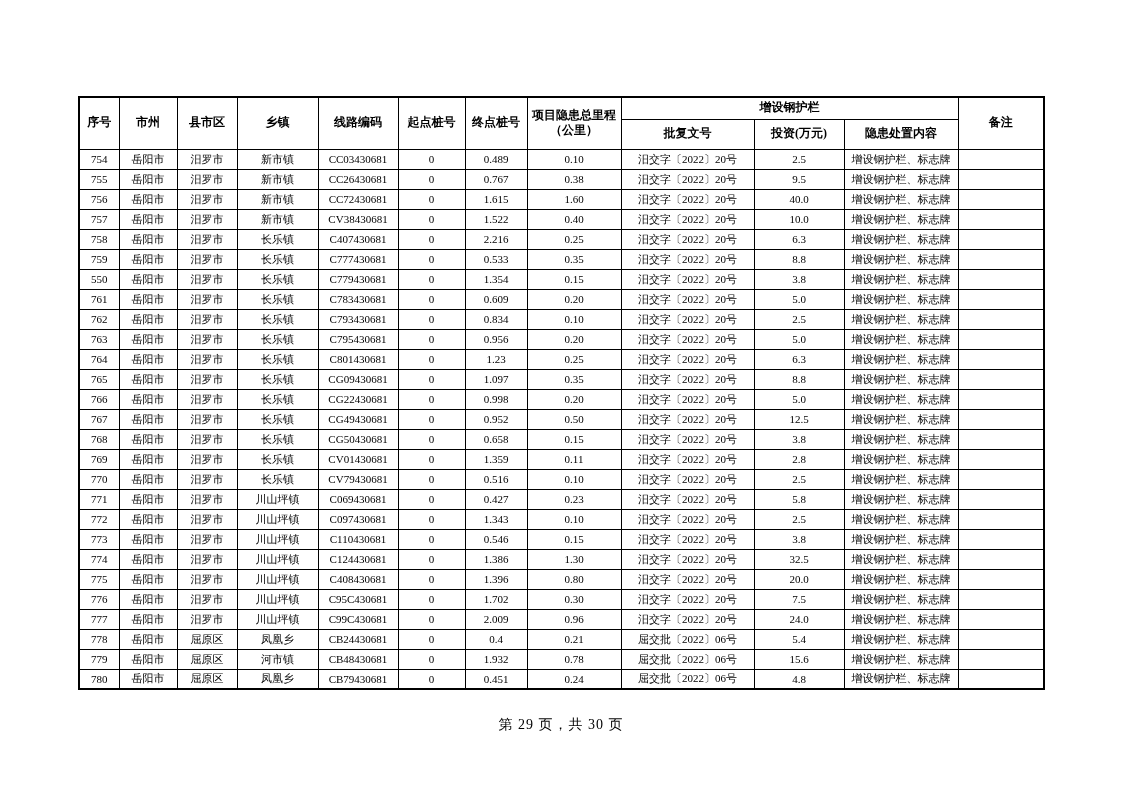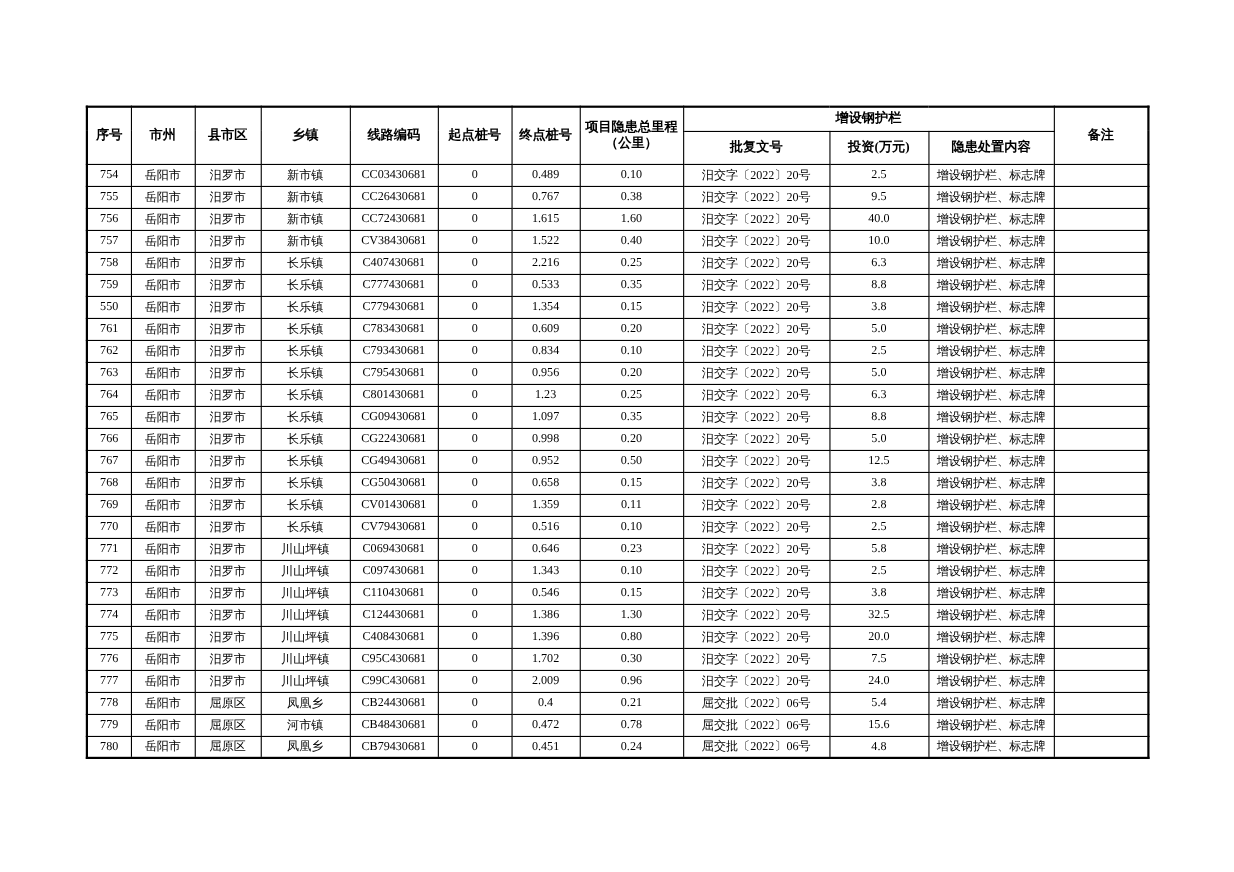--- a/index.html
+++ b/index.html
@@ -333,21 +333,21 @@
           <td>增设钢护栏、标志牌</td>
           <td></td>
         </tr>
         <tr>
           <td>771</td>
           <td>岳阳市</td>
           <td>汨罗市</td>
           <td>川山坪镇</td>
           <td>C069430681</td>
           <td>0</td>
-          <td>0.646</td>
+          <td>0.427</td>
           <td>0.23</td>
           <td>汨交字〔2022〕20号</td>
           <td>5.8</td>
           <td>增设钢护栏、标志牌</td>
           <td></td>
         </tr>
         <tr>
           <td>772</td>
           <td>岳阳市</td>
           <td>汨罗市</td>
@@ -445,21 +445,21 @@
           <td>增设钢护栏、标志牌</td>
           <td></td>
         </tr>
         <tr>
           <td>779</td>
           <td>岳阳市</td>
           <td>屈原区</td>
           <td>河市镇</td>
           <td>CB48430681</td>
           <td>0</td>
-          <td>0.472</td>
+          <td>1.932</td>
           <td>0.78</td>
           <td>屈交批〔2022〕06号</td>
           <td>15.6</td>
           <td>增设钢护栏、标志牌</td>
           <td></td>
         </tr>
         <tr>
           <td>780</td>
           <td>岳阳市</td>
           <td>屈原区</td>
@@ -469,14 +469,15 @@
           <td>0.451</td>
           <td>0.24</td>
           <td>屈交批〔2022〕06号</td>
           <td>4.8</td>
           <td>增设钢护栏、标志牌</td>
           <td></td>
         </tr>
       </tbody>
   </table>
 
+  <div class="footer">第 29 页，共 30 页</div>
 
 </div>
 
 </body></html>

